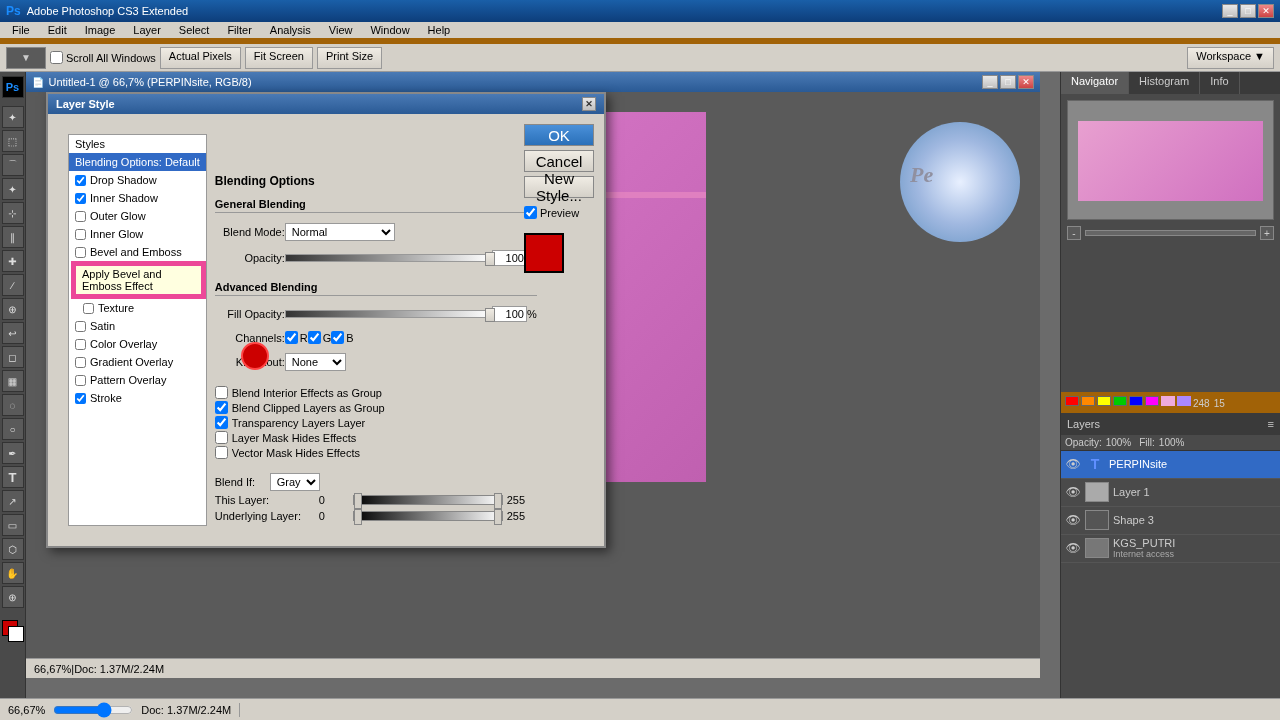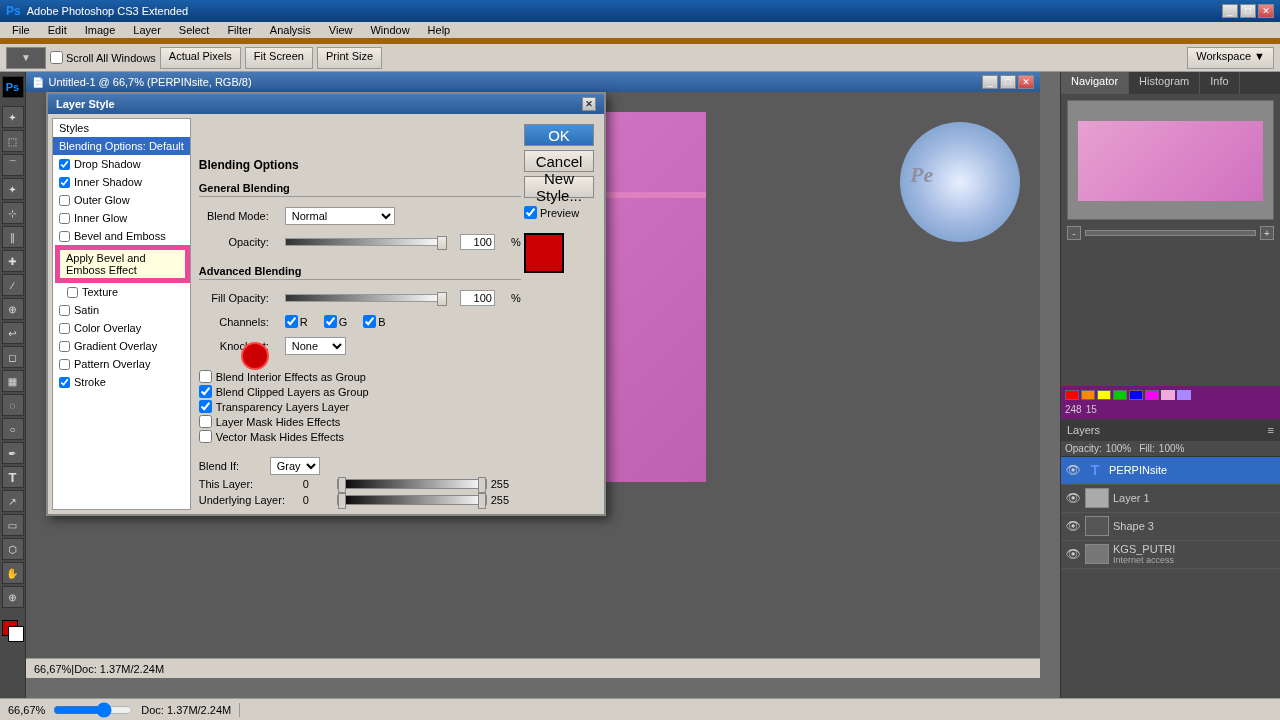--- a/index.html
+++ b/index.html
@@ -200,21 +200,21 @@
     }
     .dialog-close {
       width: 14px; height: 14px;
       background: linear-gradient(to bottom, #e8e8e8, #c0c0c0);
       border: 1px solid #888;
       display: flex; align-items: center; justify-content: center;
       font-size: 9px; cursor: pointer; color: #333;
     }
     .dialog-body {
       display: flex;
-      padding: 4px;
+      padding: 20px;
       gap: 8px;
       min-height: 380px;
     }
 
     
     .styles-panel {
       width: 145px;
       background: white;
       border: 1px solid #999;
       display: flex;
@@ -252,21 +252,21 @@
       font-size: 11px;
       font-weight: bold;
       color: #000;
       border-bottom: 1px solid #999;
       margin-bottom: 4px;
       padding-bottom: 2px;
     }
     .form-row {
       display: flex;
       align-items: center;
-      gap: 16px;
+      gap: 0;
       margin-bottom: 3px;
       font-size: 11px;
     }
     .form-label { min-width: 70px; text-align: right; font-size: 11px; }
     .form-select {
       height: 18px;
       font-size: 11px;
       border: 1px solid #999;
       background: white;
       padding: 0 2px;
@@ -721,21 +721,21 @@
       <div style="width:100%;height:120px;background:#888;border:1px solid #666;position:relative;">
         <div style="position:absolute;top:20px;left:10px;right:10px;height:80px;background:linear-gradient(135deg,#e8a0d0,#d070c0);"></div>
       </div>
       <div style="display:flex;align-items:center;gap:4px;margin-top:6px;">
         <div style="width:14px;height:14px;background:#5a5a5a;border:1px solid #888;display:flex;align-items:center;justify-content:center;color:#ccc;font-size:10px;cursor:pointer;">-</div>
         <div style="flex:1;height:6px;background:#666;border:1px solid #888;"></div>
         <div style="width:14px;height:14px;background:#5a5a5a;border:1px solid #888;display:flex;align-items:center;justify-content:center;color:#ccc;font-size:10px;cursor:pointer;">+</div>
       </div>
     </div>
 
-    <div style="background:#701a75;padding:4px;display:flex;flex-direction:column;gap:2px;">
+    <div style="background:#a16207;padding:4px;display:flex;gap:2px;">
       <div style="display:flex;gap:2px;flex-wrap:wrap;">
         <div style="width:14px;height:10px;background:#ff0000;border:1px solid #666;"></div>
         <div style="width:14px;height:10px;background:#ff8800;border:1px solid #666;"></div>
         <div style="width:14px;height:10px;background:#ffff00;border:1px solid #666;"></div>
         <div style="width:14px;height:10px;background:#00cc00;border:1px solid #666;"></div>
         <div style="width:14px;height:10px;background:#0000ff;border:1px solid #666;"></div>
         <div style="width:14px;height:10px;background:#ff00ff;border:1px solid #666;"></div>
         <div style="width:14px;height:10px;background:#eeaadd;"></div>
         <div style="width:14px;height:10px;background:#aa88ff;"></div>
       </div>

